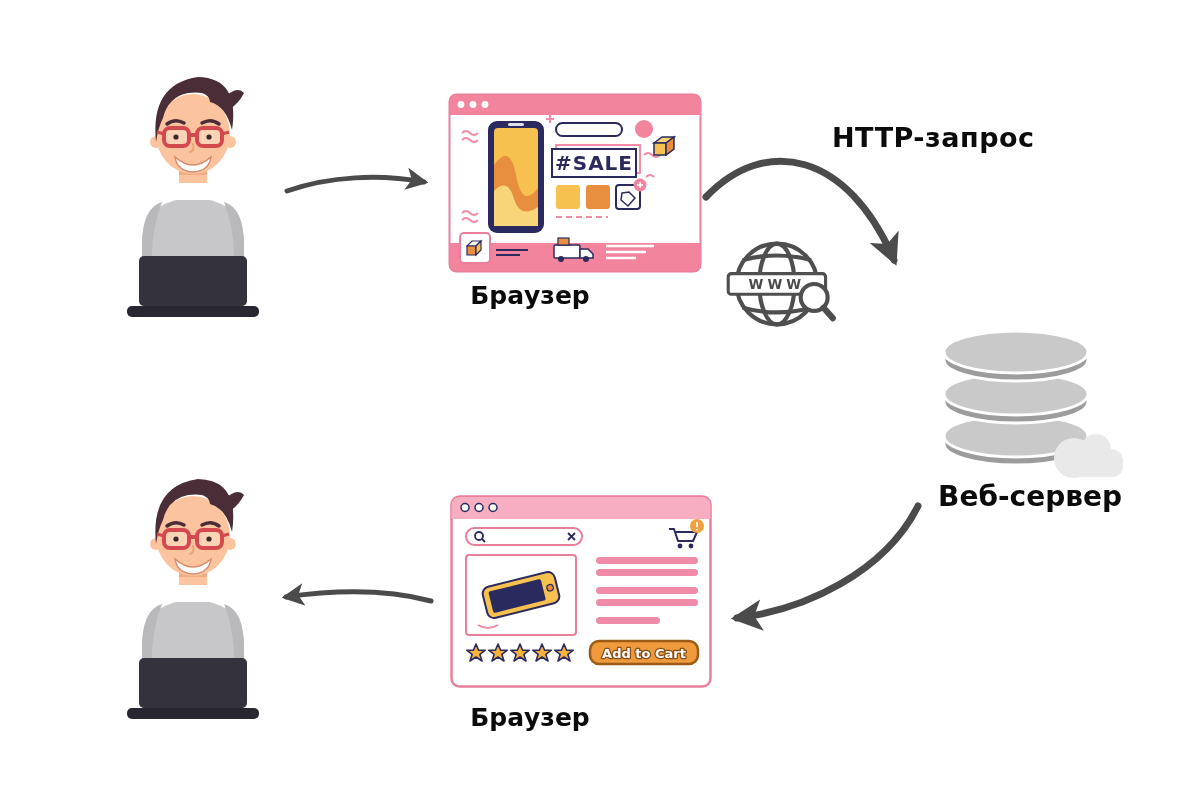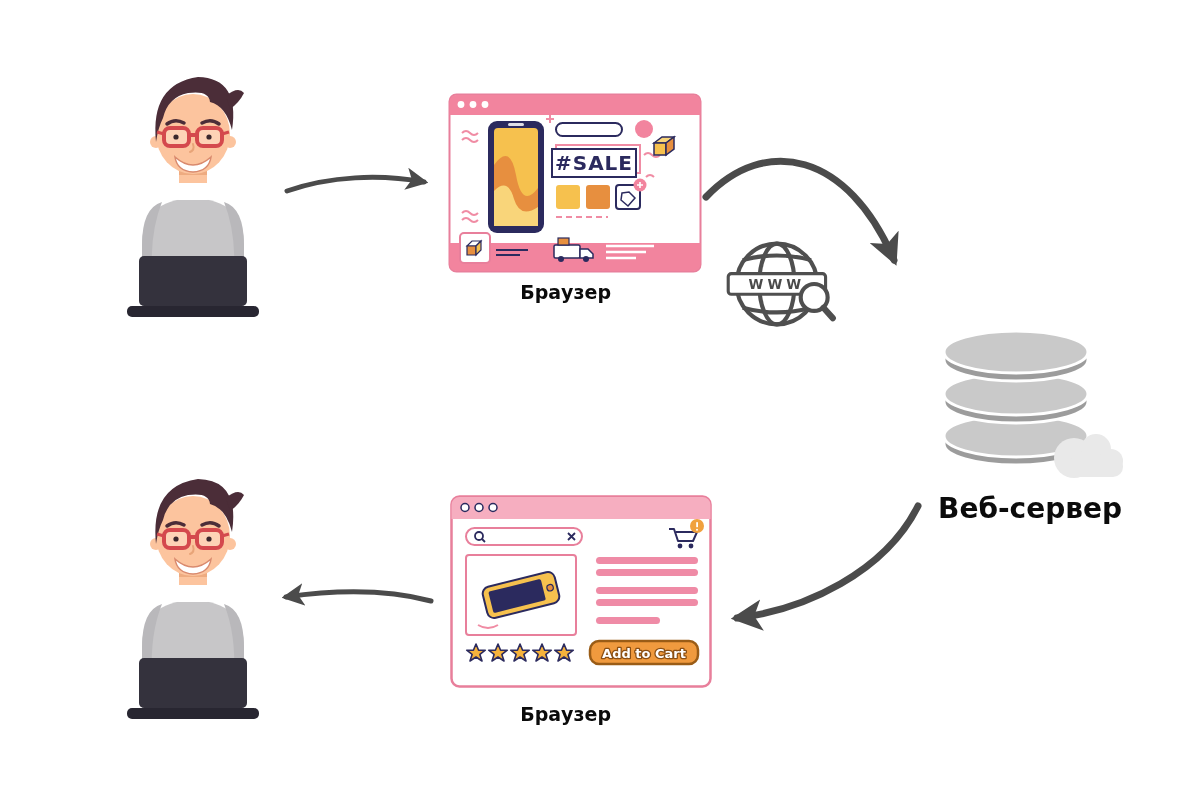--- a/index.html
+++ b/index.html
@@ -1,20 +1,20 @@
 <!DOCTYPE html>
 <html><head>
 <meta charset="utf-8">
 <style>
   * { margin:0; padding:0; box-sizing:border-box; }
   html,body { width:1200px; height:800px; background:#ffffff; font-family:"DejaVu Sans","Liberation Sans",sans-serif; }
   .canvas { position:relative; width:1200px; height:800px; background:#ffffff; overflow:hidden; }
   .abs { position:absolute; }
   .diagram-label { position:absolute; font-weight:700; color:#0b0b0b; font-family:"DejaVu Sans","Liberation Sans",sans-serif; }
-  .label-browser { font-size:19px; width:162px; text-align:right; }
+  .label-browser { font-size:25px; width:162px; text-align:center; }
   .label-http { font-size:27px; letter-spacing:0.5px; }
   .label-server { font-size:28px; width:200px; text-align:center; }
   .sale-text { font-family:"DejaVu Sans",sans-serif; font-weight:800; font-size:20px; fill:#2b2a5e; letter-spacing:1px; }
   .www-text  { font-family:"DejaVu Sans",sans-serif; font-weight:700; font-size:13px; fill:#4a4a4a; letter-spacing:4px; }
   .cart-btn-text { font-family:"DejaVu Sans",sans-serif; font-weight:700; font-size:13px; fill:#ffffff; stroke:#8a4f14; stroke-width:2.6px; paint-order:stroke; stroke-linejoin:round; }
   svg { display:block; }
 </style>
 </head>
 <body>
 
@@ -165,21 +165,21 @@
       <ellipse cx="88" cy="30" rx="72" ry="21" fill="#c9c9c9" stroke="#ffffff" stroke-width="3"></ellipse>
     </g>
     <g fill="#e9e9e9">
       <circle cx="146" cy="136" r="20"></circle>
       <circle cx="168" cy="127" r="15"></circle>
       <circle cx="183" cy="139" r="12"></circle>
       <rect x="140" y="134" width="55" height="21" rx="10"></rect>
     </g>
   </svg>
 
-  <div class="diagram-label label-server" style="left:930px; top:492px;">Веб-сервер</div>
+  <div class="diagram-label label-server" style="left:930px; top:480px;">Веб-сервер</div>
 
   <svg class="abs" style="left:450px; top:495px;" width="262" height="193" viewBox="0 0 262 193">
     <rect x="1.5" y="1.5" width="259" height="190" rx="8" fill="#ffffff" stroke="#e87f9b" stroke-width="2.5"></rect>
     <path d="M1.5,24 v-14 a8,8 0 0 1 8,-8 h243 a8,8 0 0 1 8,8 v14 Z" fill="#f6aec0"></path>
     <g>
       <circle cx="15" cy="12.5" r="4" fill="#ffffff" stroke="#2b2a5e" stroke-width="1.5"></circle>
       <circle cx="29" cy="12.5" r="4" fill="#ffffff" stroke="#2b2a5e" stroke-width="1.5"></circle>
       <circle cx="43" cy="12.5" r="4" fill="#ffffff" stroke="#2b2a5e" stroke-width="1.5"></circle>
     </g>
 
@@ -226,20 +226,21 @@
     </g>
 
     <g>
       <rect x="140" y="146" width="108" height="23" rx="9" fill="#f09a3e" stroke="#9a5c16" stroke-width="2.5"></rect>
       <text x="194" y="162.5" text-anchor="middle" class="cart-btn-text">Add to Cart</text>
     </g>
   </svg>
 
   <div class="diagram-label label-browser" style="left:449px; top:703px;">Браузер</div>
 
+  <div class="diagram-label label-http" style="left:832px; top:122px;">HTTP-запрос</div>
 
   <svg class="abs" style="left:0; top:0; pointer-events:none;" width="1200" height="800" viewBox="0 0 1200 800">
     <defs>
       <marker id="arrowhead" viewBox="0 0 10 10" refX="8" refY="5" markerWidth="4.5" markerHeight="4.5" orient="auto">
         <path d="M0,0 L10,5 L0,10 L2.5,5 Z" fill="#4b4b4b"></path>
       </marker>
     </defs>
     <path d="M287,191 C330,176 380,174 424,182" fill="none" stroke="#4b4b4b" stroke-width="5" stroke-linecap="round" marker-end="url(#arrowhead)"></path>
     <path d="M706,197 C765,135 848,152 894,260" fill="none" stroke="#4b4b4b" stroke-width="7" stroke-linecap="round" marker-end="url(#arrowhead)"></path>
     <path d="M918,506 C885,572 805,610 737,618" fill="none" stroke="#4b4b4b" stroke-width="7" stroke-linecap="round" marker-end="url(#arrowhead)"></path>

